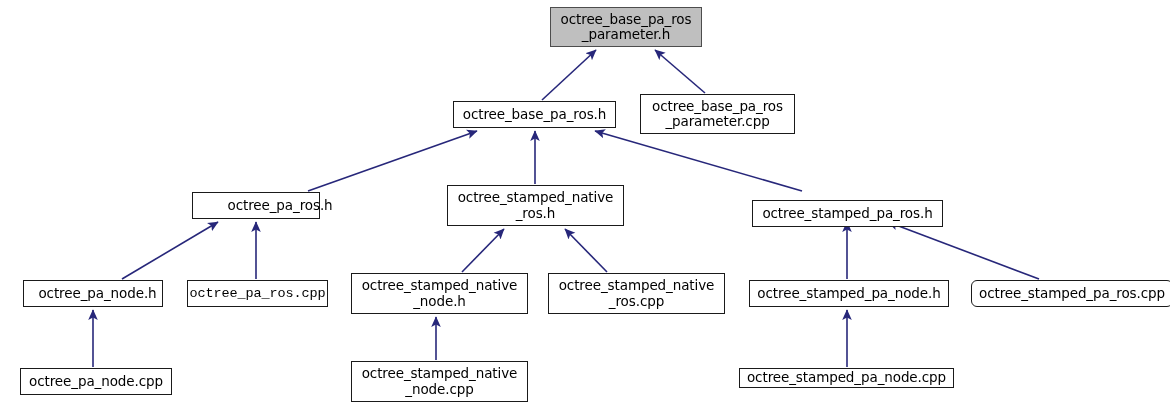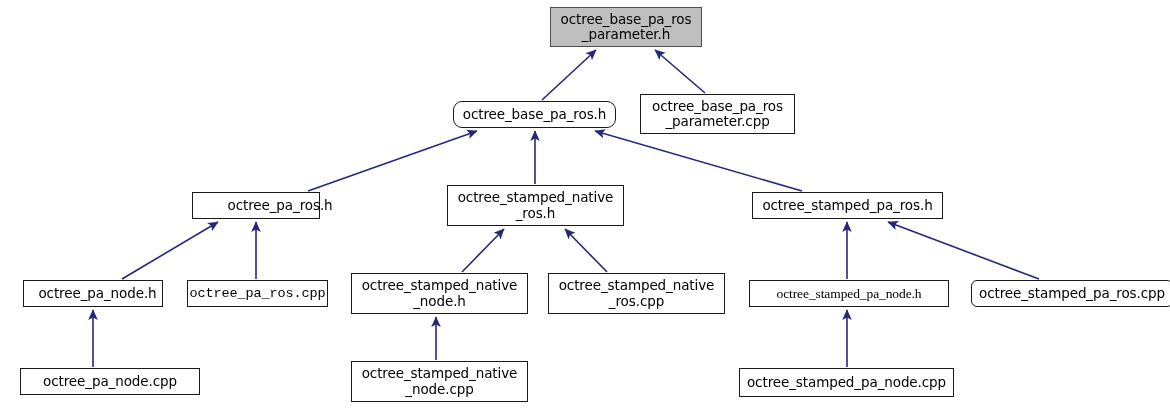--- a/index.html
+++ b/index.html
@@ -70,33 +70,33 @@
       <line x1="595" y1="272" x2="553" y2="229" stroke="#27277a" stroke-width="1.6" marker-end="url(#arrowhead)"></line>
       <line x1="835" y1="279" x2="835" y2="222" stroke="#27277a" stroke-width="1.6" marker-end="url(#arrowhead)"></line>
       <line x1="1027" y1="279" x2="876" y2="222" stroke="#27277a" stroke-width="1.6" marker-end="url(#arrowhead)"></line>
       <line x1="81" y1="367" x2="81" y2="310" stroke="#27277a" stroke-width="1.6" marker-end="url(#arrowhead)"></line>
       <line x1="424" y1="360" x2="424" y2="317" stroke="#27277a" stroke-width="1.6" marker-end="url(#arrowhead)"></line>
       <line x1="835" y1="367" x2="835" y2="310" stroke="#27277a" stroke-width="1.6" marker-end="url(#arrowhead)"></line>
     </svg>
   <div id="nodes">
       <div class="node highlight" style="left: 538px; top: 7px; width: 152px; height: 40px;"><span class="node-label">octree_base_pa_ros
 _parameter.h</span></div>
-      <div class="node" style="left: 441px; top: 101px; width: 163px; height: 27px; border-radius: 9px;"><span class="node-label">octree_base_pa_ros.h</span></div>
+      <div class="node" style="left: 441px; top: 101px; width: 163px; height: 27px;"><span class="node-label">octree_base_pa_ros.h</span></div>
       <div class="node" style="left: 628px; top: 94px; width: 155px; height: 40px;"><span class="node-label">octree_base_pa_ros
 _parameter.cpp</span></div>
       <div class="node" style="left: 180px; top: 192px; width: 128px; height: 27px; padding-left: 48px;"><span class="node-label">octree_pa_ros.h</span></div>
       <div class="node" style="left: 435px; top: 185px; width: 177px; height: 41px;"><span class="node-label">octree_stamped_native
 _ros.h</span></div>
-      <div class="node" style="left: 740px; top: 192px; width: 191px; height: 27px;"><span class="node-label">octree_stamped_pa_ros.h</span></div>
+      <div class="node" style="left: 740px; top: 200px; width: 191px; height: 27px;"><span class="node-label">octree_stamped_pa_ros.h</span></div>
       <div class="node" style="left: 11px; top: 280px; width: 140px; height: 27px; padding-left: 9px;"><span class="node-label">octree_pa_node.h</span></div>
       <div class="node" style="left: 175px; top: 280px; width: 141px; height: 27px; font-family: Liberation Mono, monospace;"><span class="node-label">octree_pa_ros.cpp</span></div>
       <div class="node" style="left: 339px; top: 273px; width: 177px; height: 41px;"><span class="node-label">octree_stamped_native
 _node.h</span></div>
       <div class="node" style="left: 536px; top: 273px; width: 177px; height: 41px;"><span class="node-label">octree_stamped_native
 _ros.cpp</span></div>
-      <div class="node" style="left: 737px; top: 280px; width: 200px; height: 27px; font-family: Liberation Serif, serif;"><span class="node-label">octree_stamped_pa_node.h</span></div>
+      <div class="node" style="left: 737px; top: 280px; width: 200px; height: 27px;"><span class="node-label">octree_stamped_pa_node.h</span></div>
       <div class="node" style="left: 959px; top: 280px; width: 202px; height: 27px; border-radius: 6px;"><span class="node-label">octree_stamped_pa_ros.cpp</span></div>
-      <div class="node" style="left: 8px; top: 368px; width: 180px; height: 27px;"><span class="node-label">octree_pa_node.cpp</span></div>
+      <div class="node" style="left: 8px; top: 368px; width: 152px; height: 27px;"><span class="node-label">octree_pa_node.cpp</span></div>
       <div class="node" style="left: 339px; top: 361px; width: 177px; height: 41px;"><span class="node-label">octree_stamped_native
 _node.cpp</span></div>
-      <div class="node" style="left: 727px; top: 368px; width: 215px; height: 29px;"><span class="node-label">octree_stamped_pa_node.cpp</span></div>
+      <div class="node" style="left: 727px; top: 368px; width: 215px; height: 20px;"><span class="node-label">octree_stamped_pa_node.cpp</span></div>
     </div>
 </div>
 
 </body></html>

